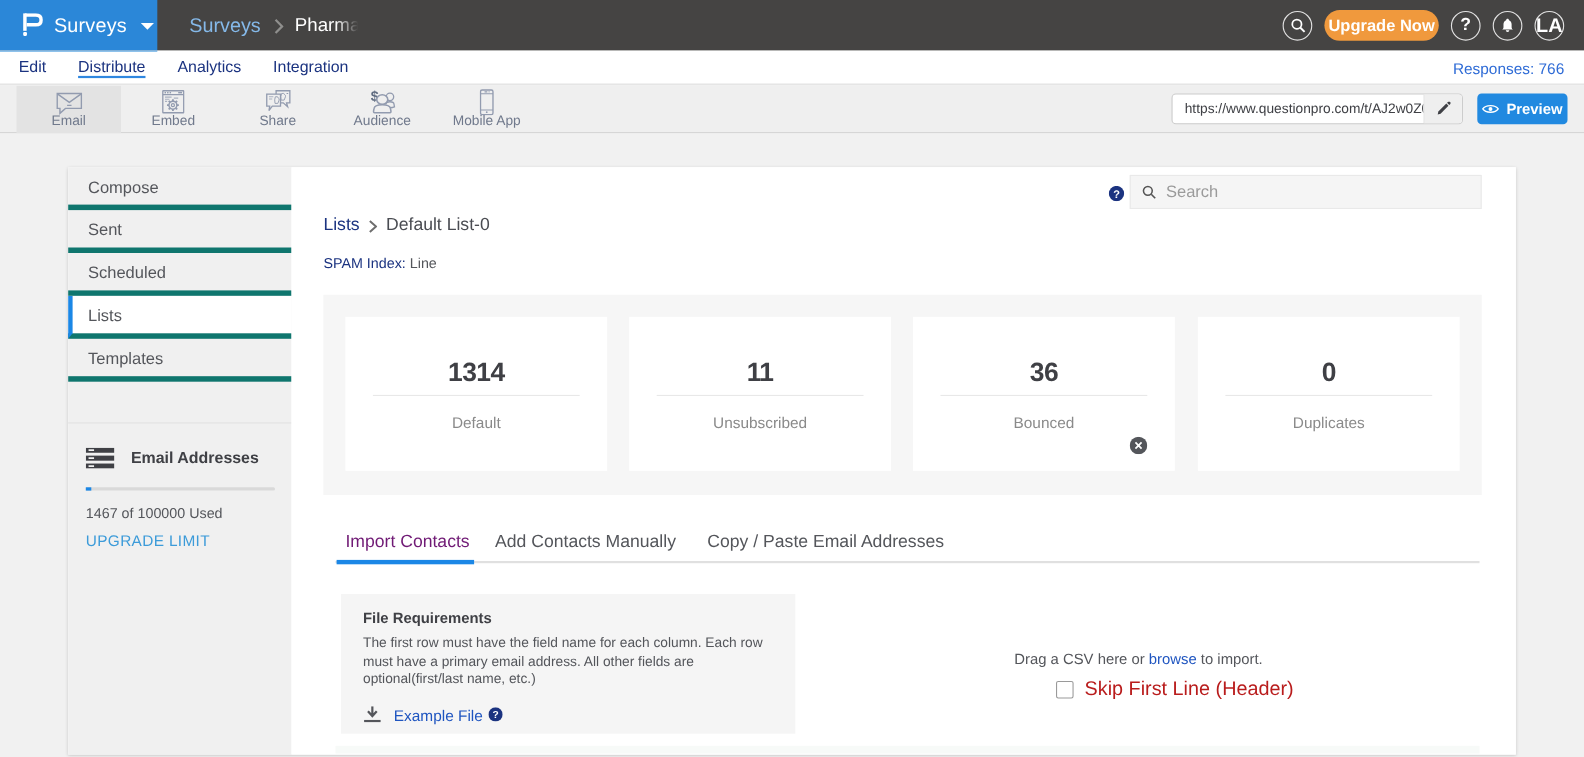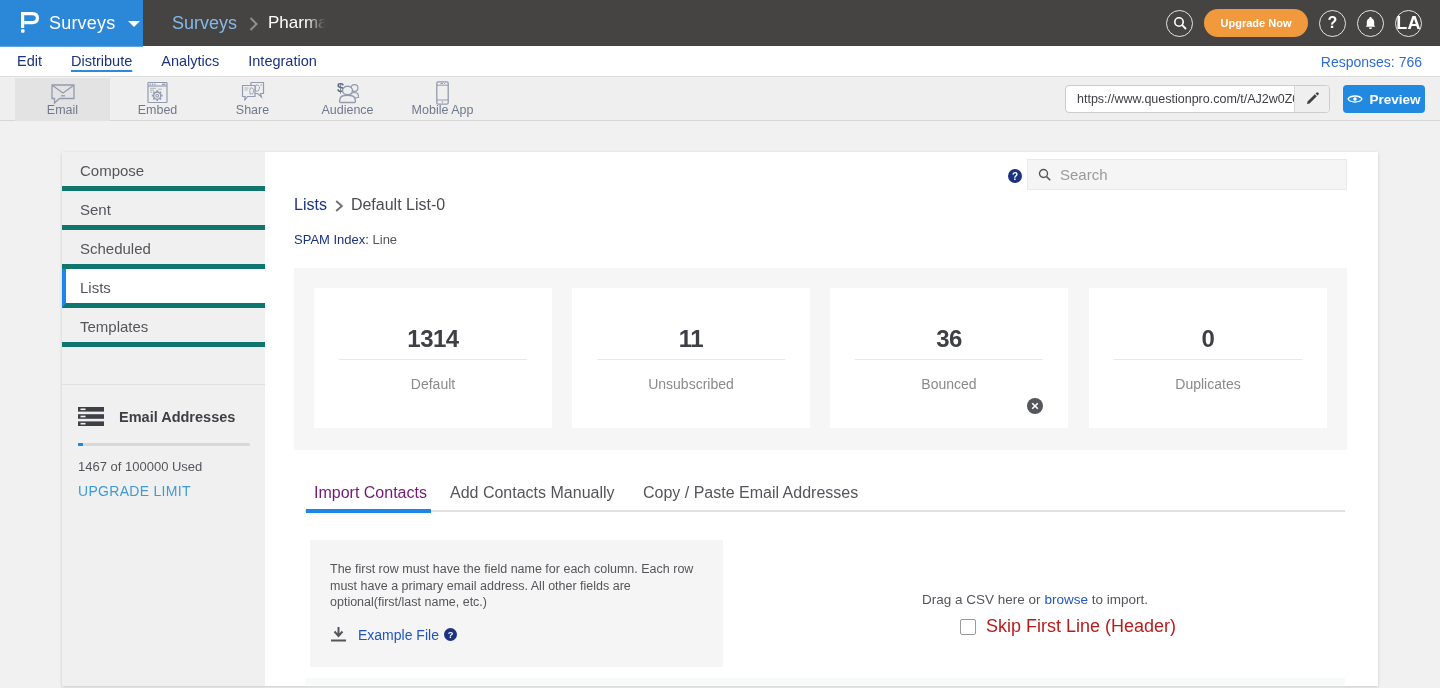--- a/index.html
+++ b/index.html
@@ -10,21 +10,21 @@
 .logo { position:absolute; top:0; left:0; width:143px; height:46px; background:#2b87d8; display:flex; align-items:center; }
 .logo-p { margin-left:21px; margin-top:1px; }
 .logo-txt { color:#fff; font-size:18px; font-weight:500; margin-left:10px; letter-spacing:0.2px; }
 .logo-caret { width:0;height:0;border-left:6px solid transparent;border-right:6px solid transparent;border-top:6.5px solid #fff; margin-left:13px; margin-top:2px;}
 .crumb { position:absolute; left:172px; top:0; height:46px; display:flex; align-items:center; font-size:18px; }
 .crumb .c1 { color:#85b9e9; }
 
 .crumb .c2 { color:#fff; font-weight:500; font-size:17px; width:60px; overflow:hidden; white-space:nowrap; -webkit-mask-image:linear-gradient(90deg,#000 62%,transparent 96%); mask-image:linear-gradient(90deg,#000 62%,transparent 96%);}
 .tb-right { position:absolute; right:0; top:0; height:46px; display:flex; align-items:center; }
 .circ { width:27px; height:27px; border:1px solid rgba(255,255,255,.85); border-radius:50%; display:flex; align-items:center; justify-content:center; color:#fff; }
-.upgrade { width:104px; height:28px; background:#f0993d; border-radius:14px; color:#fff; font-size:11px; font-weight:700; display:flex; align-items:center; justify-content:center; margin:0 11px; }
+.upgrade { width:104px; height:28px; background:#f0993d; border-radius:14px; color:#fff; font-size:15px; font-weight:700; display:flex; align-items:center; justify-content:center; margin:0 11px; }
 .qmark { font-size:16px; font-weight:700; }
 .la { font-size:18px; font-weight:700; letter-spacing:0.2px;}
 
 
 .navtabs { position:absolute; top:46px; left:0; width:1440px; height:31px; background:#fff; border-bottom:1px solid #dcdcdc; display:flex; align-items:center; font-size:14.5px; color:#1b3380; }
 .navtabs span { margin-left:29px; }
 .navtabs span:first-child { margin-left:17px; }
 .navtabs .active { text-decoration:underline; text-underline-offset:4px; text-decoration-color:#2f87e0; text-decoration-thickness:2px; }
 .responses { position:absolute; right:18px; top:0; height:31px; display:flex; align-items:center; color:#2e6bd6; font-size:14px; }
 
@@ -323,20 +323,21 @@
     </div>
 
     <div class="ctabs">
       <div class="ctab on" style="left:9px;">Import Contacts</div>
       <div class="ctab" style="left:145px;">Add Contacts Manually</div>
       <div class="ctab" style="left:338px;">Copy / Paste Email Addresses</div>
       <div class="ctabline"></div>
     </div>
 
     <div class="filebox">
+      <h4>File Requirements</h4>
       <p>The first row must have the field name for each column. Each row<br>must have a primary email address. All other fields are<br>optional(first/last name, etc.)</p>
       <div class="exrow">
         <svg width="17" height="15" viewBox="0 0 17 15">
             <path d="M8.5 0 L8.5 8 M4.5 4.5 L8.5 9 L12.5 4.5" fill="none" stroke="#54565b" stroke-width="2"></path>
             <rect x="1" y="12.5" width="15" height="2" fill="#54565b"></rect>
           </svg>
         <span class="exlink">Example File</span>
         <svg width="13" height="13" viewBox="0 0 14 14" style="margin-left:5px;">
             <circle cx="7" cy="7" r="7" fill="#1b3380"></circle>
             <text x="7" y="10.6" font-size="10" font-weight="bold" fill="#fff" text-anchor="middle" font-family="Liberation Sans">?</text>

